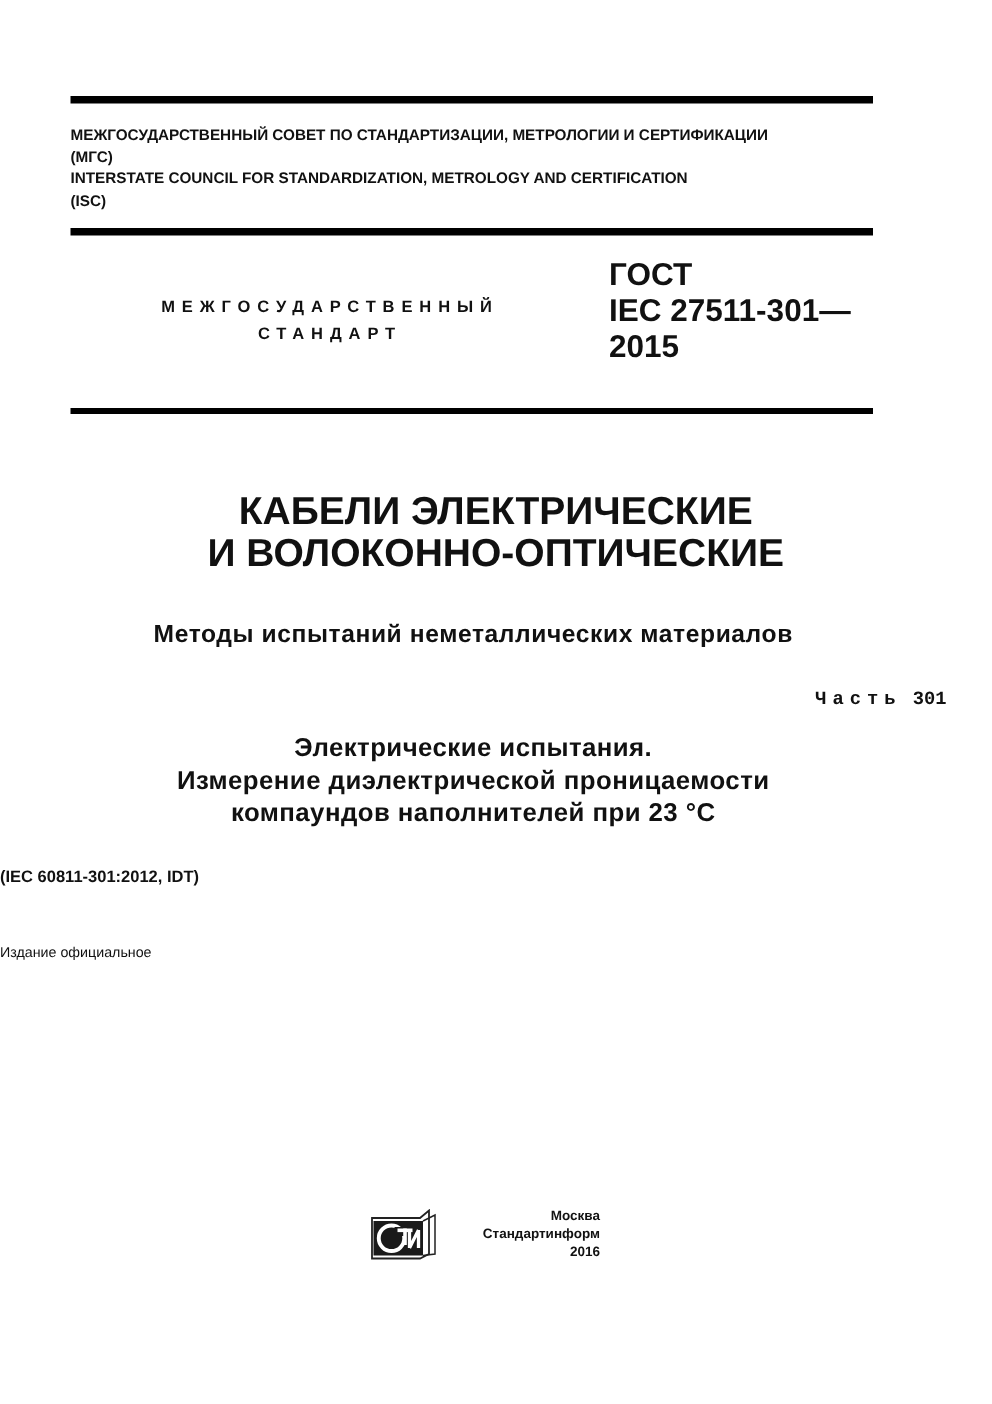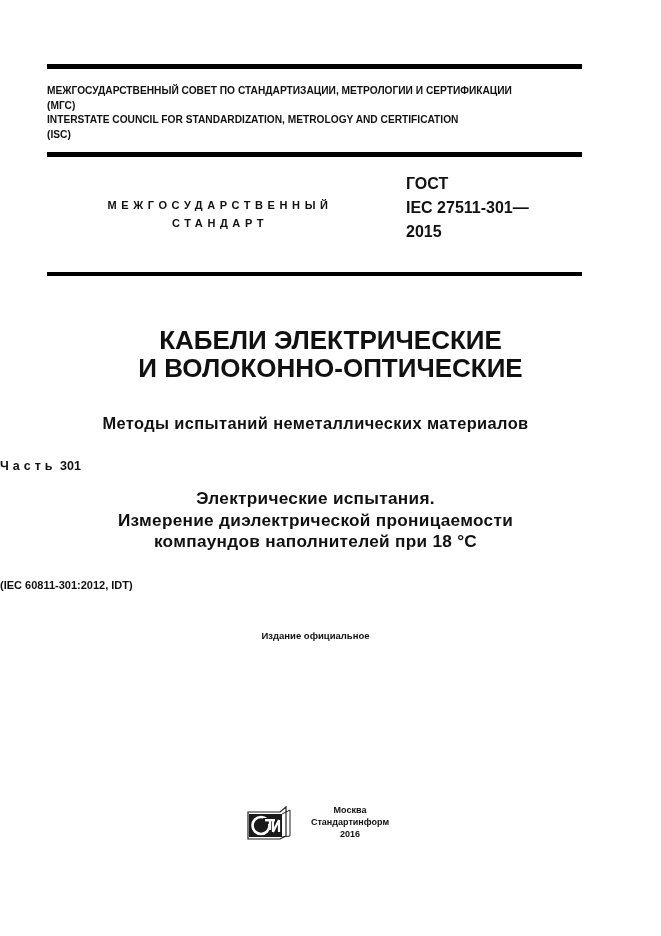--- a/index.html
+++ b/index.html
@@ -13,43 +13,43 @@
   .rule.r3 { top: 272px; height: 4px; }
 
   .council { position: absolute; left: 47px; width: 535px; top: 84px; 
     font-weight: bold; font-size: 10.2px; line-height: 14.6px; }
   .council div { white-space: nowrap; }
 
   .mgs { position: absolute; left: 70px; width: 300px; top: 196px; text-align: center;
     font-weight: bold; font-size: 11px; letter-spacing: 4.6px; line-height: 18px; }
 
   .gost { position: absolute; left: 406px; top: 172px; font-weight: bold; color: #111;
-    font-size: 16px; line-height: 24px; }
+    font-size: 21px; line-height: 24px; }
 
   .title { position: absolute; left: 0; width: 661px; top: 326px; text-align: center;
     font-weight: bold; font-size: 26px; line-height: 28px; }
 
   .subtitle { position: absolute; left: 0; width: 631px; top: 414px; text-align: center;
     font-weight: bold; font-size: 16.4px; letter-spacing: 0.4px; }
 
-  .part { position: absolute; left: 0; width: 631px; top: 459px; text-align: left;
-    font-weight: bold; font-size: 12.5px; }
+  .part { position: absolute; left: 0; width: 631px; top: 459px; text-align: right;
+    font-weight: bold; font-size: 12.5px; font-family: Liberation Mono, monospace; }
   .part .word { letter-spacing: 4px; }
 
   .desc { position: absolute; left: 0; width: 631px; top: 488px; text-align: center;
     font-weight: bold; font-size: 17.2px; line-height: 21.5px; letter-spacing: 0.3px; }
 
   .idt { position: absolute; left: 0; width: 631px; top: 579px; text-align: left;
     font-weight: bold; font-size: 11px; }
 
-  .edition { position: absolute; left: 0; width: 631px; top: 630px; text-align: center;
-    font-weight: bold; font-size: 9.5px; }
+  .edition { position: absolute; left: 0; width: 631px; top: 630px; 
+    font-weight: normal; font-size: 9.5px; }
 
   .logo { position: absolute; left: 246px; top: 806px; width: 48px; height: 34px; }
-  .publisher { position: absolute; left: 300px; top: 804px; width: 100px; text-align: center;
+  .publisher { position: absolute; left: 300px; top: 804px; width: 100px; text-align: right;
     font-weight: bold; font-size: 9px; line-height: 12px; }
 </style>
 </head>
 <body>
 
 <div class="rule r1"></div>
 
 <div class="council">
   <div>МЕЖГОСУДАРСТВЕННЫЙ СОВЕТ ПО СТАНДАРТИЗАЦИИ, МЕТРОЛОГИИ И СЕРТИФИКАЦИИ</div>
   <div>(МГС)</div>
@@ -80,21 +80,21 @@
 <div class="subtitle">Методы испытаний неметаллических материалов</div>
 
 <div class="part">
   <span class="word">Часть</span>
   <span>301</span>
 </div>
 
 <div class="desc">
   <div>Электрические испытания.</div>
   <div>Измерение диэлектрической проницаемости</div>
-  <div>компаундов наполнителей при 18 °С</div>
+  <div>компаундов наполнителей при 23 °С</div>
 </div>
 
 <div class="idt">(IEC 60811-301:2012, IDT)</div>
 
 <div class="edition">Издание официальное</div>
 
 <div class="logo">
   <svg width="48" height="34" viewBox="0 0 48 34">
     <path d="M2 6 L34 6 L40 1 L40 30 L34 33 L2 33 Z" fill="#ffffff" stroke="#222" stroke-width="1.2"></path>
     <rect x="3" y="8" width="33" height="23" fill="#1a1a1a"></rect>

